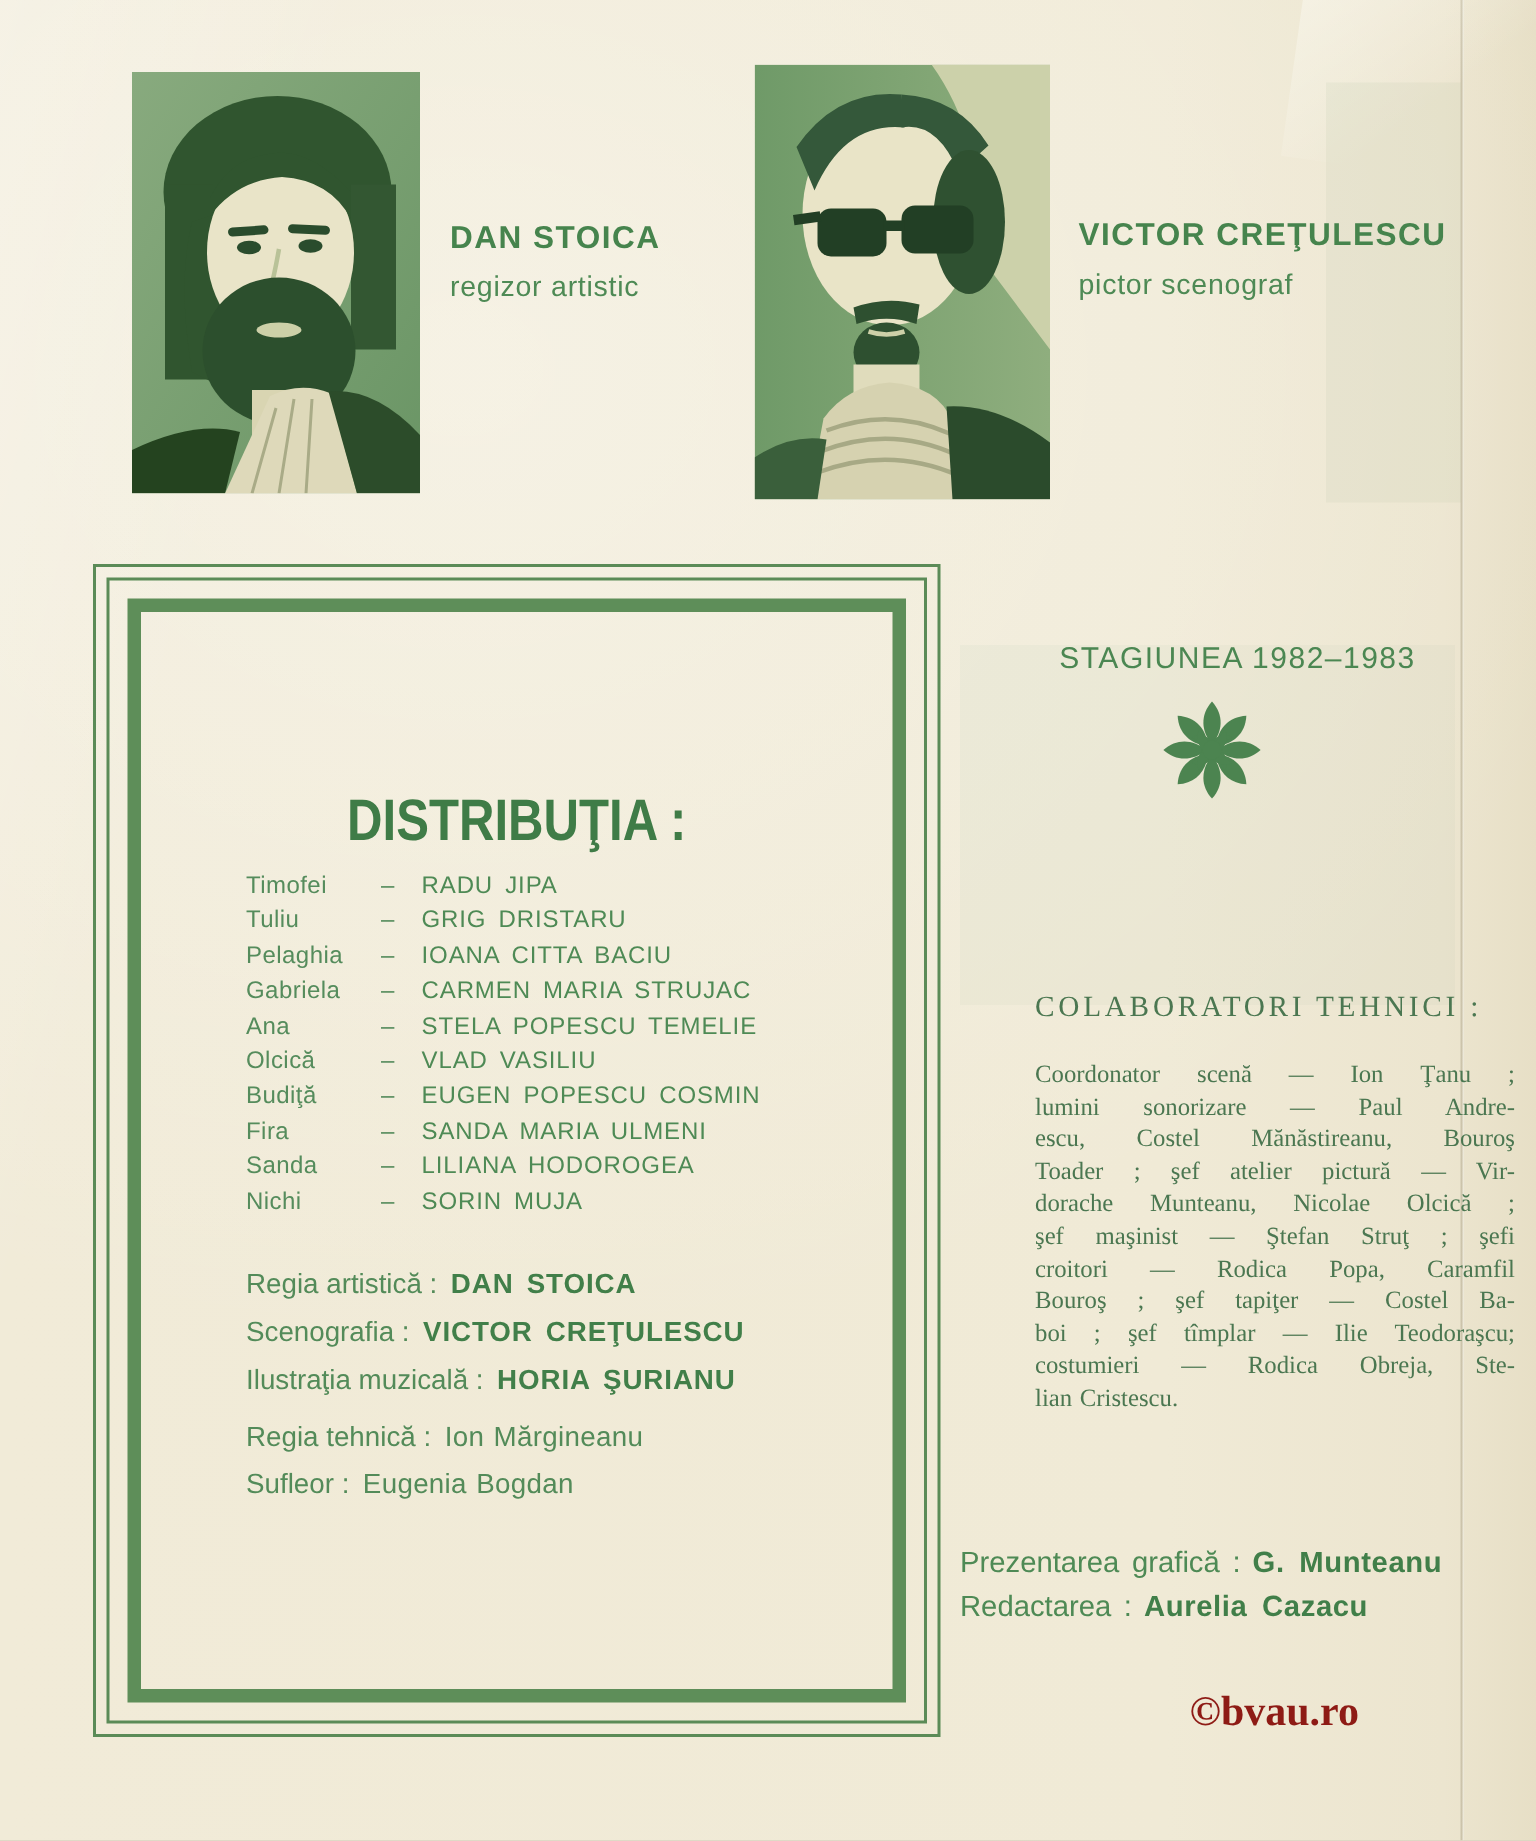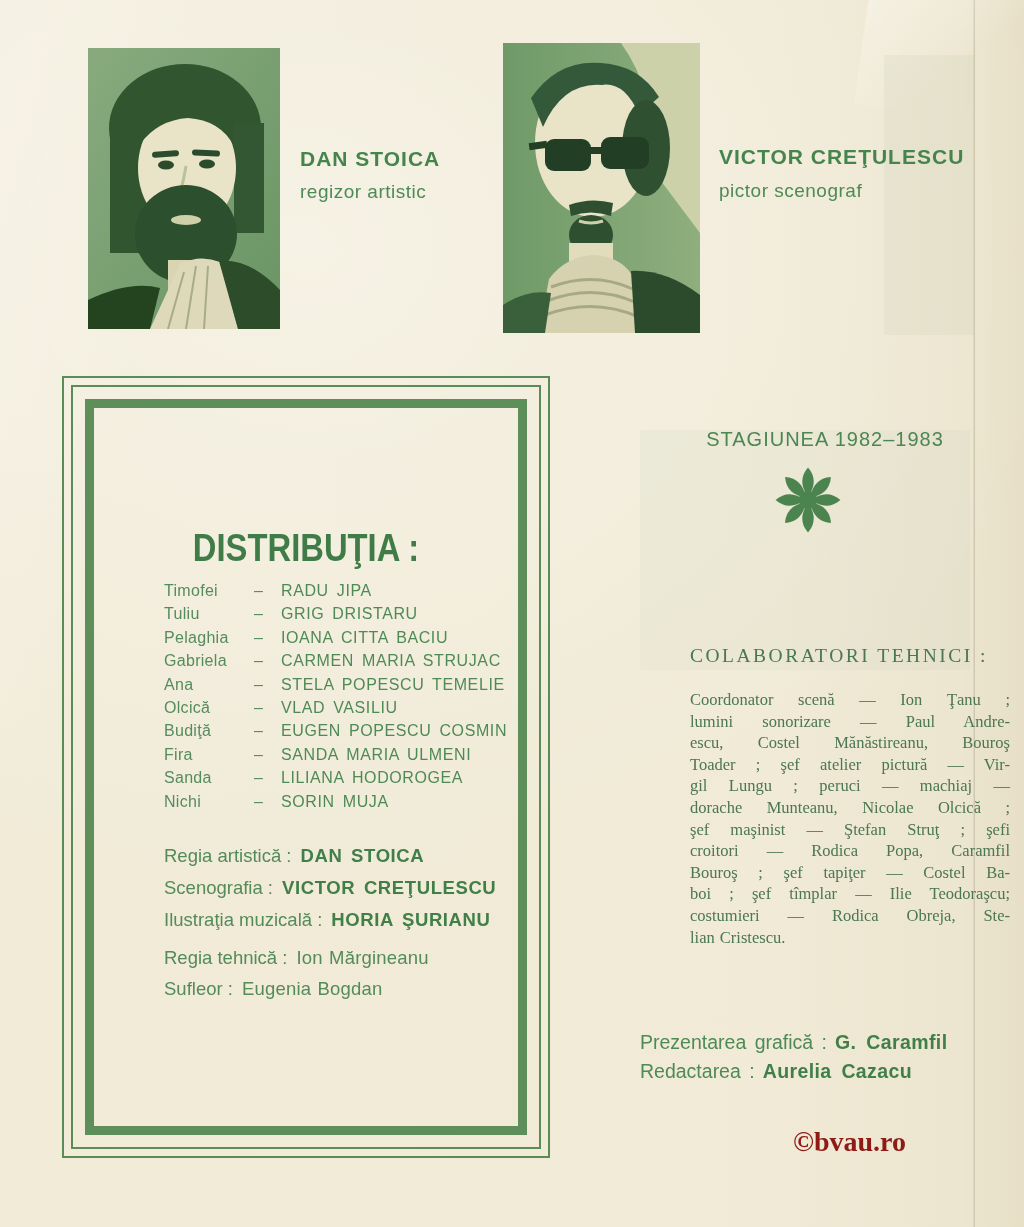--- a/index.html
+++ b/index.html
@@ -31,42 +31,42 @@
   .person-role{position:absolute;font-size:19px;letter-spacing:.5px;color:#4e8a55;}
   .pn1{left:300px;top:147px;} .pr1{left:300px;top:181px;}
   .pn2{left:719px;top:145px;} .pr2{left:719px;top:180px;}
 
   .season{position:absolute;left:652px;top:402px;width:346px;text-align:center;
     font-size:20px;letter-spacing:1px;color:#4b8752;margin-top:26px;}
 
   .flower{position:absolute;left:772px;top:464px;width:72px;height:72px;}
 
   
-  .cast-box{position:absolute;left:62px;top:376px;width:488px;height:782px;}
+  .cast-box{position:absolute;left:62px;top:376px;width:565px;height:782px;}
   .bf{position:absolute;border-style:solid;border-color:#5b8b57;}
   .bf1{inset:0;border-width:2px;}
   .bf2{inset:9px;border-width:2px;}
   .bf3{inset:23px;border-width:9px;border-color:#5e8e59;}
 
   .cast-title{position:absolute;left:0;top:150px;width:100%;text-align:center;
     font-size:39px;font-weight:bold;letter-spacing:0px;color:#3f7c47;
     transform:scaleX(.84);transform-origin:50% 50%;}
   .cast-list{position:absolute;left:102px;top:206px;width:430px;}
   .cast-row{display:flex;align-items:baseline;height:23.4px;font-size:16px;}
   .cast-row .c{width:90px;color:#558c5c;letter-spacing:.3px;}
   .cast-row .d{width:27px;color:#558c5c;}
   .cast-row .a{letter-spacing:.6px;word-spacing:3px;color:#4e8a55;}
 
   .credit{position:absolute;left:102px;font-size:18.5px;white-space:nowrap;color:#538b59;}
   .credit .nm{font-weight:bold;margin-left:9px;letter-spacing:.6px;word-spacing:3px;color:#417f49;}
   .credit .nm.regular{font-weight:normal;letter-spacing:.2px;word-spacing:1px;color:#538b59;}
   .cr0{top:469px;} .cr1{top:501px;} .cr2{top:533px;} .cr3{top:571px;} .cr4{top:602px;}
 
   
-  .tech{position:absolute;left:690px;top:645px;width:320px;
+  .tech{position:absolute;left:690px;top:661px;width:320px;
     font-family:"Liberation Serif", serif;color:#4b7751;}
   .tech-title{font-size:19.5px;letter-spacing:2.5px;margin-bottom:22px;white-space:nowrap;}
   .tech-line{font-size:16.5px;line-height:21.6px;text-align:justify;text-align-last:justify;
     word-spacing:1px;}
   .tech-line.last{text-align-last:left;}
 
   .footer{position:absolute;left:640px;top:1028px;font-size:19.5px;line-height:29px;color:#4e8a55;}
   .footer .nm{font-weight:bold;margin-left:8px;letter-spacing:.4px;word-spacing:4px;color:#417f49;}
   .footer .row{white-space:nowrap;word-spacing:3px;}
 
@@ -249,33 +249,32 @@
       <span>Sufleor :</span><span class="nm regular">Eugenia Bogdan</span>
     </div>
   </div>
 
   <div class="tech">
     <div class="tech-title">COLABORATORI TEHNICI :</div>
     <div class="tech-line">Coordonator scenă — Ion Ţanu ;</div>
     <div class="tech-line">lumini sonorizare — Paul Andre-</div>
     <div class="tech-line">escu, Costel Mănăstireanu, Bouroş</div>
     <div class="tech-line">Toader ; şef atelier pictură — Vir-</div>
-    <div class="tech-line">gil Lungu ; peruci — machiaj —</div>
     <div class="tech-line">dorache Munteanu, Nicolae Olcică ;</div>
     <div class="tech-line">şef maşinist — Ştefan Struţ ; şefi</div>
     <div class="tech-line">croitori — Rodica Popa, Caramfil</div>
     <div class="tech-line">Bouroş ; şef tapiţer — Costel Ba-</div>
     <div class="tech-line">boi ; şef tîmplar — Ilie Teodoraşcu;</div>
     <div class="tech-line">costumieri — Rodica Obreja, Ste-</div>
     <div class="tech-line last">lian Cristescu.</div>
   </div>
 
   <div class="footer">
     <div class="row">
-      <span>Prezentarea grafică :</span><span class="nm">G. Caramfil</span>
+      <span>Prezentarea grafică :</span><span class="nm">G. Munteanu</span>
     </div>
     <div class="row">
       <span>Redactarea :</span><span class="nm">Aurelia Cazacu</span>
     </div>
   </div>
 
   <div class="watermark">©bvau.ro</div>
 
 </div>
 

